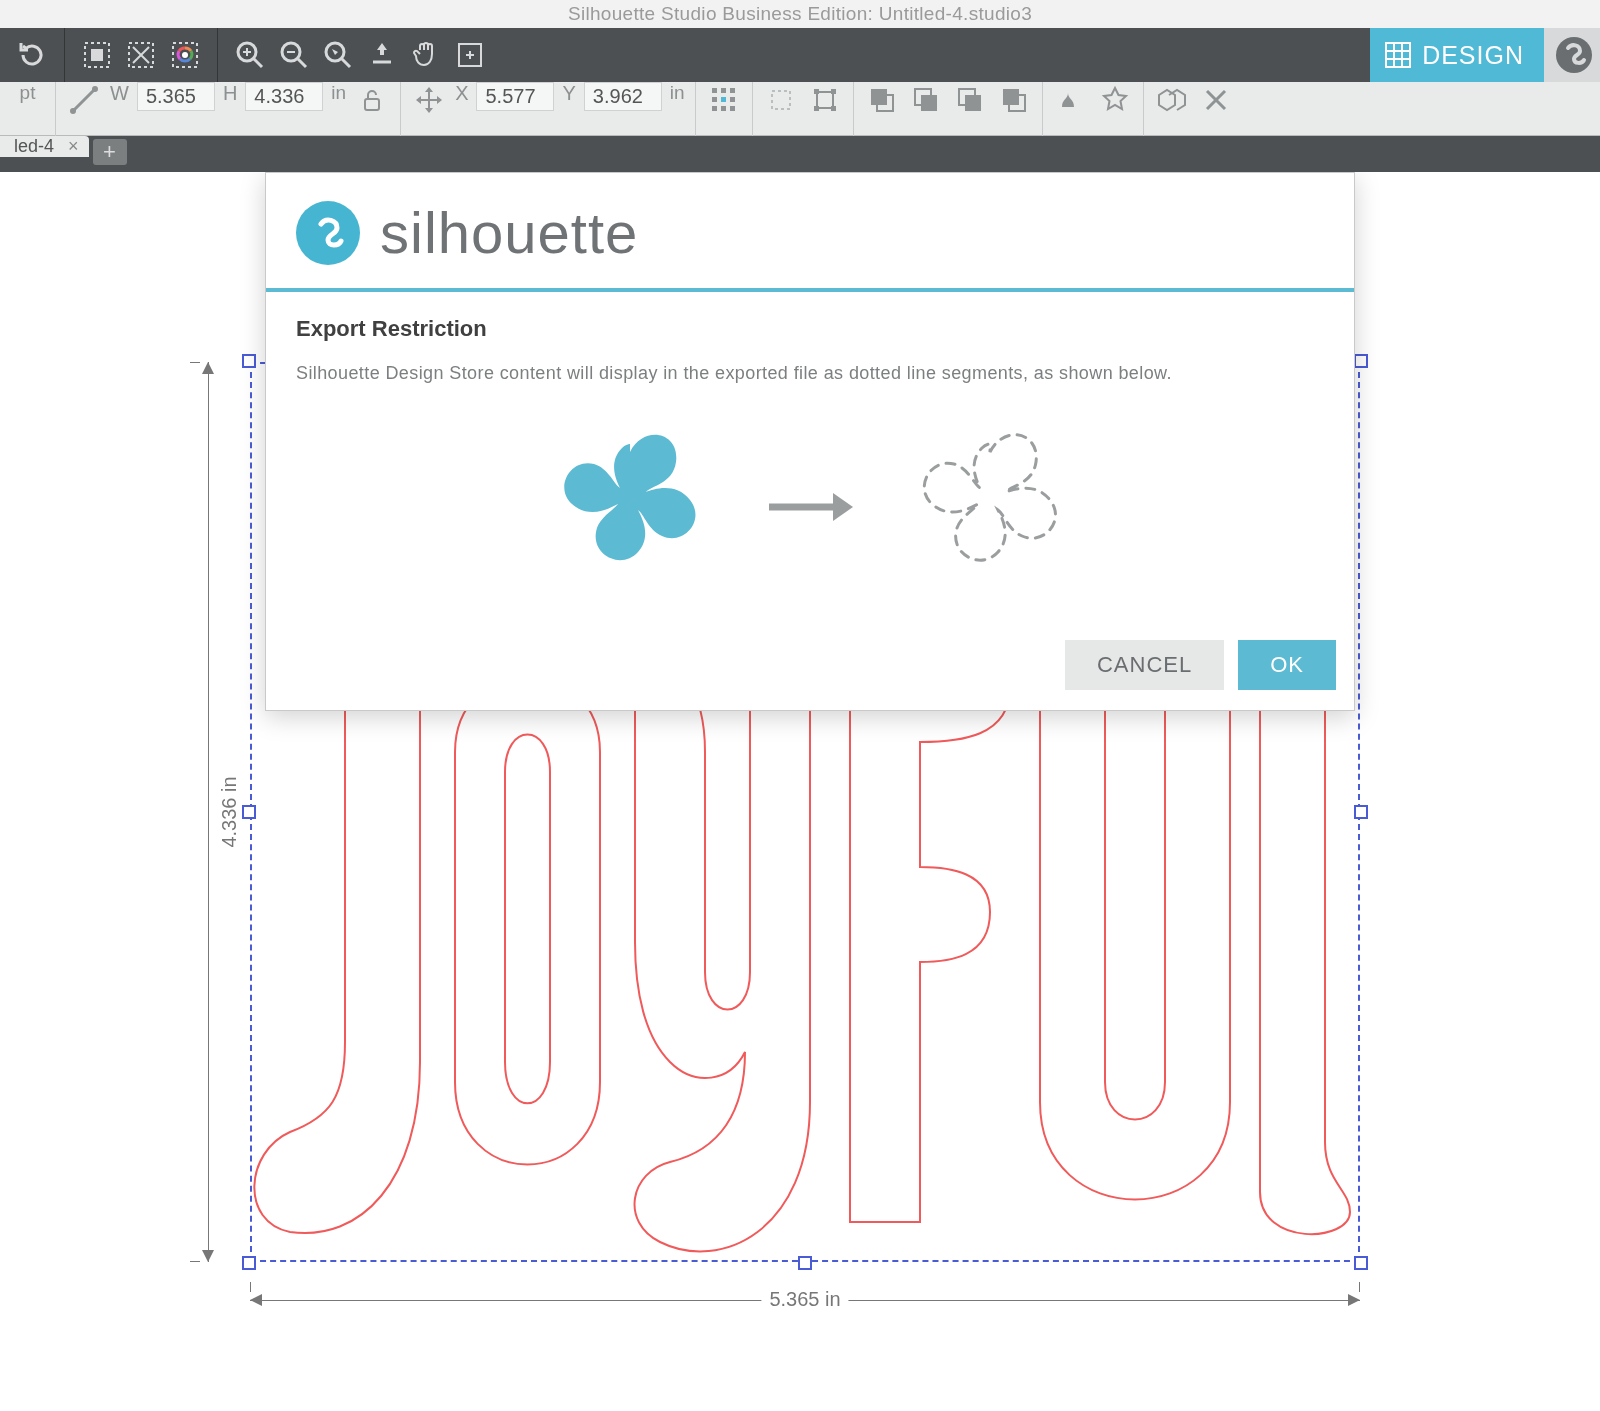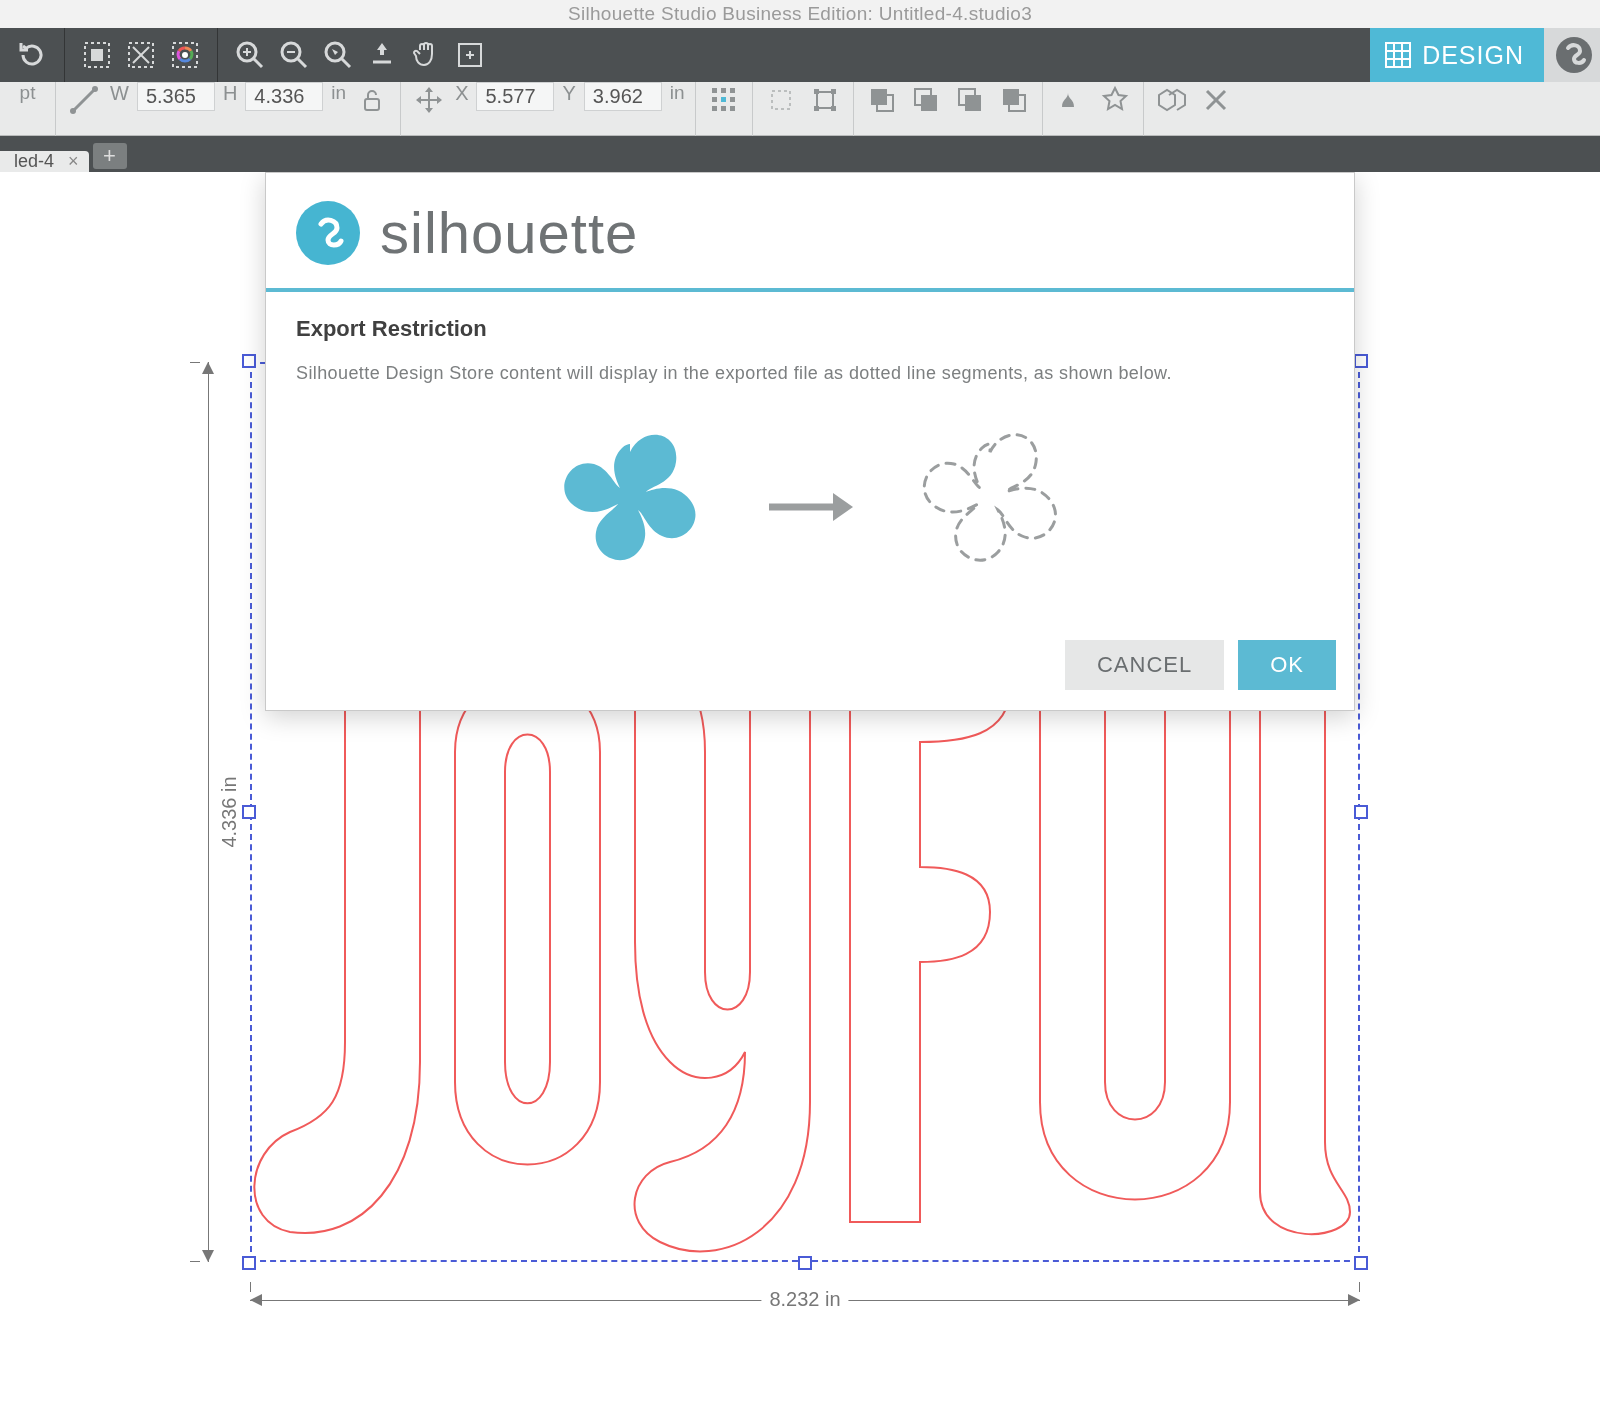--- a/index.html
+++ b/index.html
@@ -93,21 +93,21 @@
     font-size: 20px;
   }
   .toolbar-2 .unit { color: #8c9091; font-size: 19px; }
   .toolbar-2 .ico { width: 36px; height: 36px; display:flex;align-items:center;justify-content:center; color:#8f9394; }
 
   
   .tabs-row {
     height: 36px;
     background: #4c5052;
     display: flex;
-    align-items: flex-end;
+    align-items: flex-start;
   }
   .doc-tab {
     background: #e9eaea;
     color: #555;
     display: flex;
     align-items: center;
     padding: 0 10px 0 14px;
     font-size: 18px;
     gap: 14px;
     border-top-right-radius: 4px;
@@ -563,21 +563,21 @@
     <div class="handle bm"></div>
     <div class="handle br"></div>
   </div>
 
   <div class="dim-h">
     <div class="tick tickL"></div>
       <div class="tick tickR"></div>
     <div class="line"></div>
     <div class="arrL"></div>
       <div class="arrR"></div>
-    <div class="txt">8.232 in</div>
+    <div class="txt">5.365 in</div>
   </div>
   <div class="dim-v">
     <div class="tick tickT"></div>
       <div class="tick tickB"></div>
     <div class="line"></div>
     <div class="arrT"></div>
       <div class="arrB"></div>
     <div class="txt">4.336 in</div>
   </div>
 

